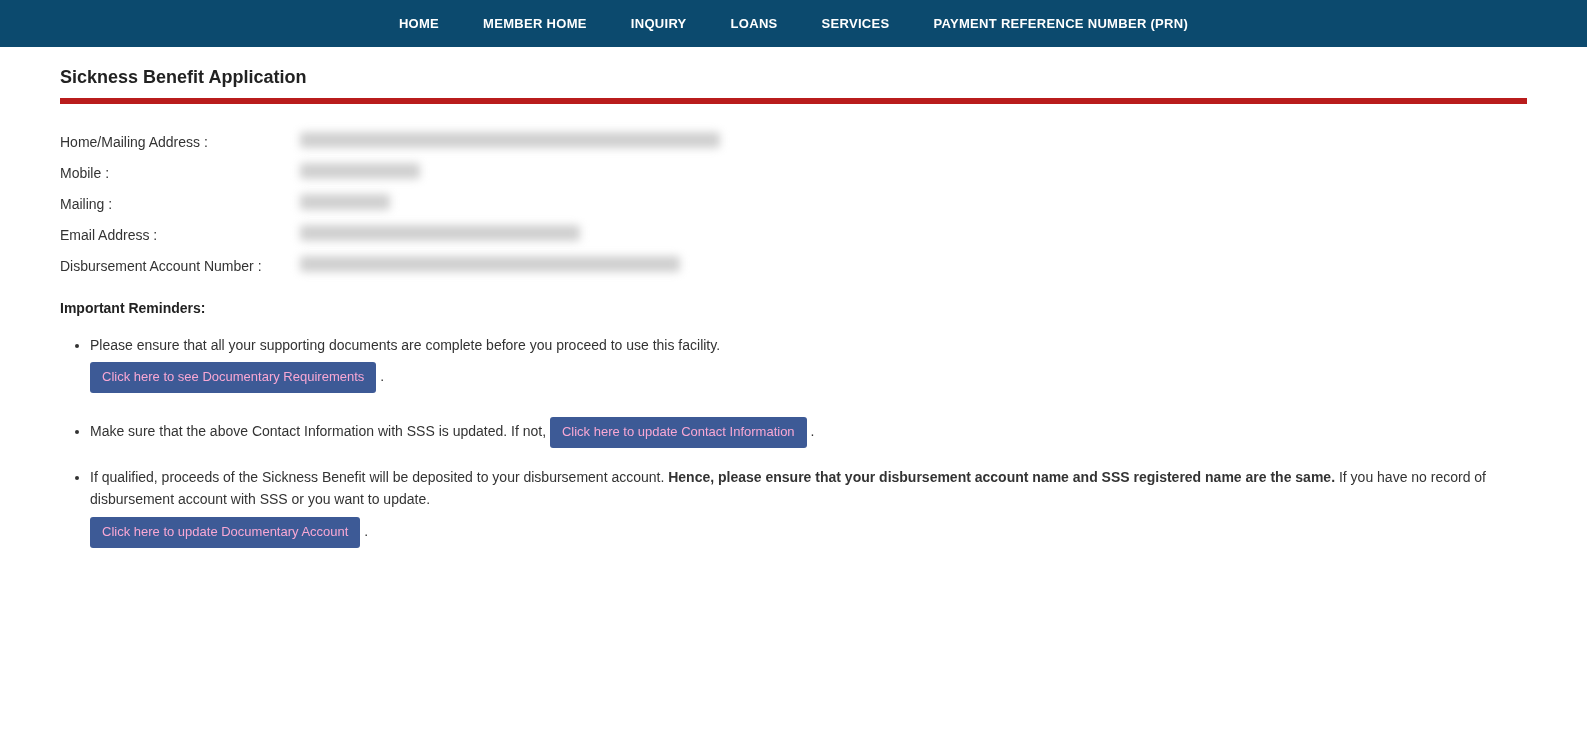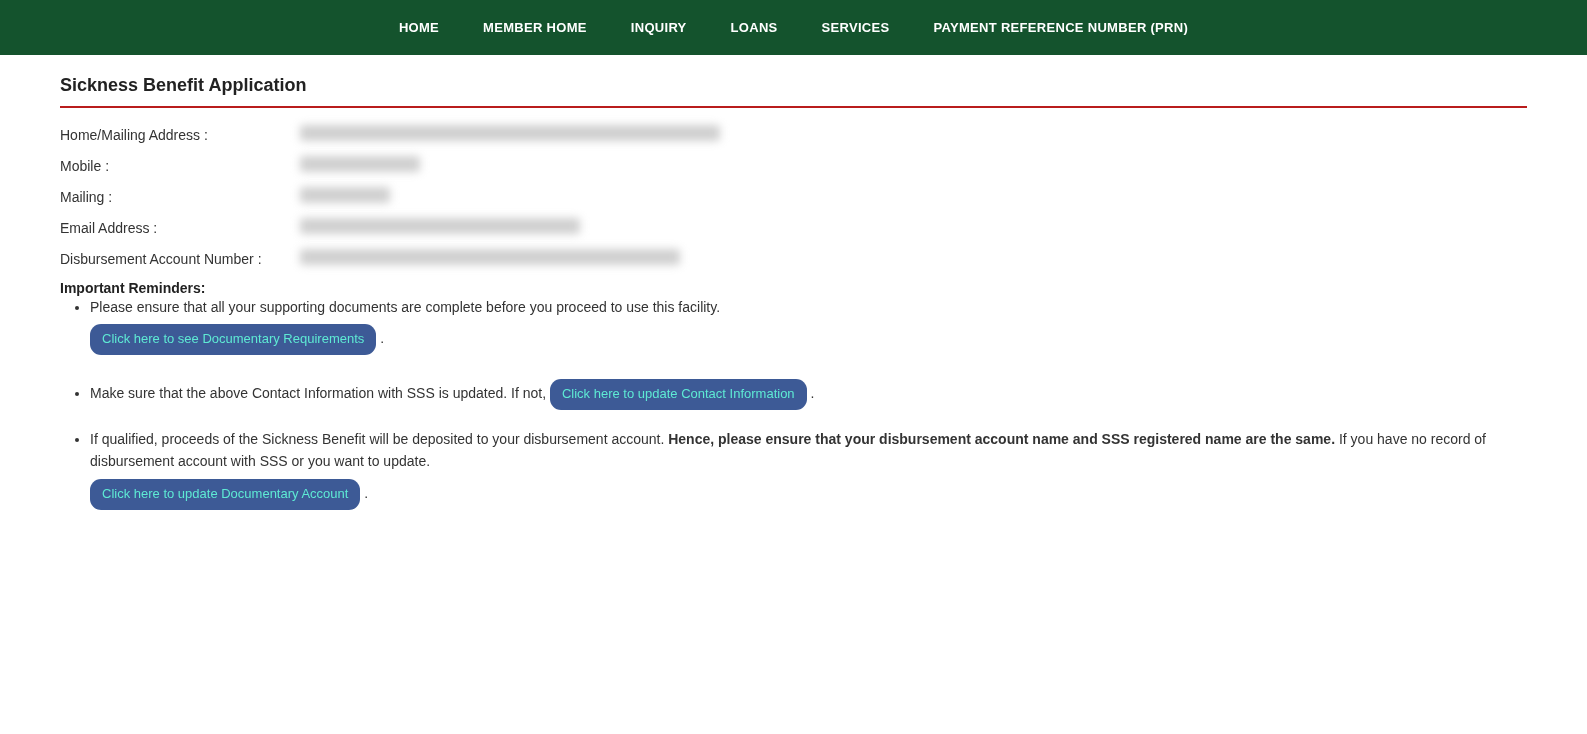--- a/index.html
+++ b/index.html
@@ -9,26 +9,26 @@
     }
 
     body {
       font-family: Arial, sans-serif;
       font-size: 14px;
       background: #fff;
       color: #333;
     }
 
     nav {
-      background-color: #14532d;
+      background-color: #0c4a6e;
       padding: 0;
       display: flex;
       align-items: center;
       justify-content: center;
-      height: 55px;
+      height: 47px;
     }
 
     nav ul {
       list-style: none;
       display: flex;
       align-items: center;
       gap: 0;
     }
 
     nav ul li a {
@@ -48,26 +48,26 @@
 
     .page-content {
       padding: 20px 60px;
     }
 
     .page-title {
       font-size: 18px;
       font-weight: bold;
       color: #222;
       padding-bottom: 10px;
-      border-bottom: 2px solid #b91c1c;
-      margin-bottom: 17px;
+      border-bottom: 6px solid #b91c1c;
+      margin-bottom: 28px;
     }
 
     .info-section {
-      margin-bottom: 12px;
+      margin-bottom: 25px;
     }
 
     .info-row {
       display: flex;
       align-items: center;
       margin-bottom: 12px;
     }
 
     .info-label {
       width: 240px;
@@ -109,40 +109,41 @@
     }
 
     .reminders-section {
       margin-top: 10px;
     }
 
     .reminders-title {
       font-size: 14px;
       font-weight: bold;
       color: #222;
+      margin-bottom: 18px;
     }
 
     .reminders-list {
       list-style: disc;
       padding-left: 30px;
     }
 
     .reminders-list li {
       margin-bottom: 18px;
       font-size: 14px;
       color: #333;
       line-height: 1.6;
     }
 
     .link-button {
       display: inline-block;
       background-color: #3d5a96;
-      color: #5eead4;
+      color: #f9a8d4;
       padding: 5px 12px;
-      border-radius: 11px;
+      border-radius: 3px;
       font-size: 13px;
       font-weight: normal;
       text-decoration: none;
       cursor: pointer;
       border: none;
       margin-top: 6px;
     }
 
     .bold-text {
       font-weight: bold;

